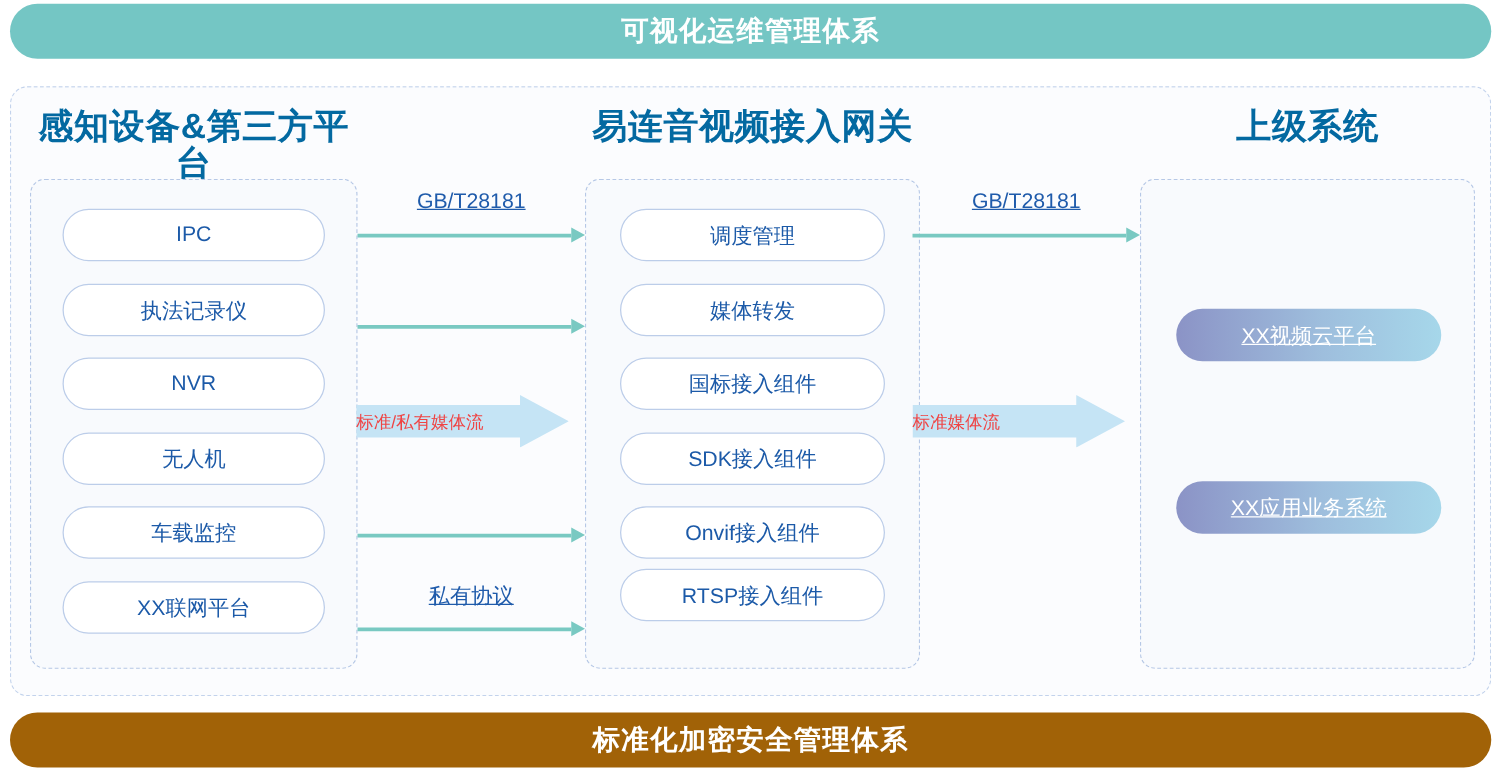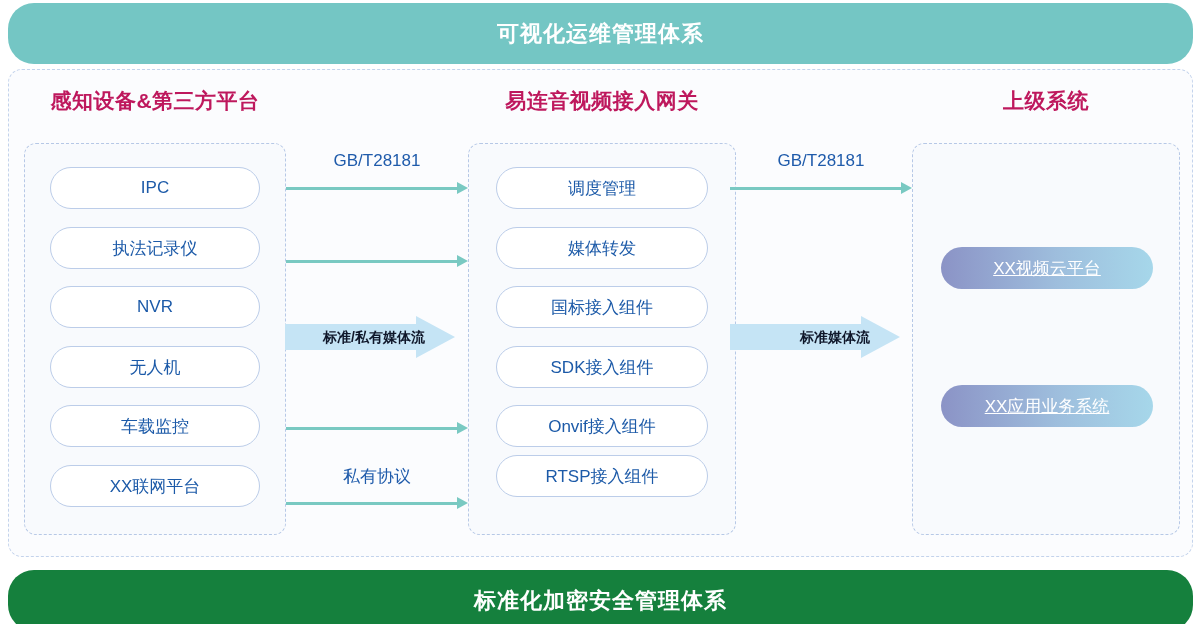--- a/index.html
+++ b/index.html
@@ -17,38 +17,38 @@
     height: 624px;
     background: #ffffff;
     overflow: hidden;
   }
 
   
   .banner {
     position: absolute;
     left: 8px;
     width: 1185px;
-    height: 61px;
+    height: 44px;
     border-radius: 26px;
     display: flex;
     align-items: center;
     justify-content: center;
     color: #ffffff;
     font-size: 22px;
     font-weight: bold;
     letter-spacing: 1px;
     box-sizing: border-box;
   }
   #banner-top {
     top: 3px;
     background: #74c6c4;
   }
   #banner-bottom {
     top: 570px;
-    background: #15803d;
+    background: #a16207;
   }
 
   
   #outer-frame {
     position: absolute;
     left: 8px;
     top: 69px;
     width: 1185px;
     height: 488px;
     box-sizing: border-box;
@@ -57,23 +57,23 @@
     background: #fbfcfe;
   }
 
   
   .col-header {
     position: absolute;
     top: 86px;
     height: 30px;
     line-height: 30px;
     text-align: center;
-    font-size: 21px;
+    font-size: 28px;
     font-weight: bold;
-    color: #be185d;
+    color: #0369a1;
     letter-spacing: 0.5px;
   }
   #header-left   { left: 24px;  width: 262px; }
   #header-mid    { left: 468px; width: 268px; }
   #header-right  { left: 912px; width: 268px; }
 
   
   .col-box {
     position: absolute;
     top: 143px;
@@ -144,37 +144,38 @@
     border-left: 11px solid #79c9c2;
   }
   .arrow-label {
     position: absolute;
     text-align: center;
     font-size: 17px;
     color: #1f5bab;
     white-space: nowrap;
     height: 22px;
     line-height: 22px;
+    text-decoration: underline;
   }
 
   
   .block-arrow {
     position: absolute;
     height: 42px;
   }
   .block-arrow .ba-svg { display: block; }
   .block-arrow .ba-text {
     position: absolute;
     top: 0;
     height: 42px;
     line-height: 42px;
-    text-align: right;
+    text-align: left;
     font-size: 14px;
-    font-weight: bold;
-    color: #0f172a;
+    font-weight: normal;
+    color: #ef4444;
     white-space: nowrap;
   }
 </style>
 </head>
 <body>
 
 <div id="page">
 
   <div class="banner" id="banner-top">可视化运维管理体系</div>
 

